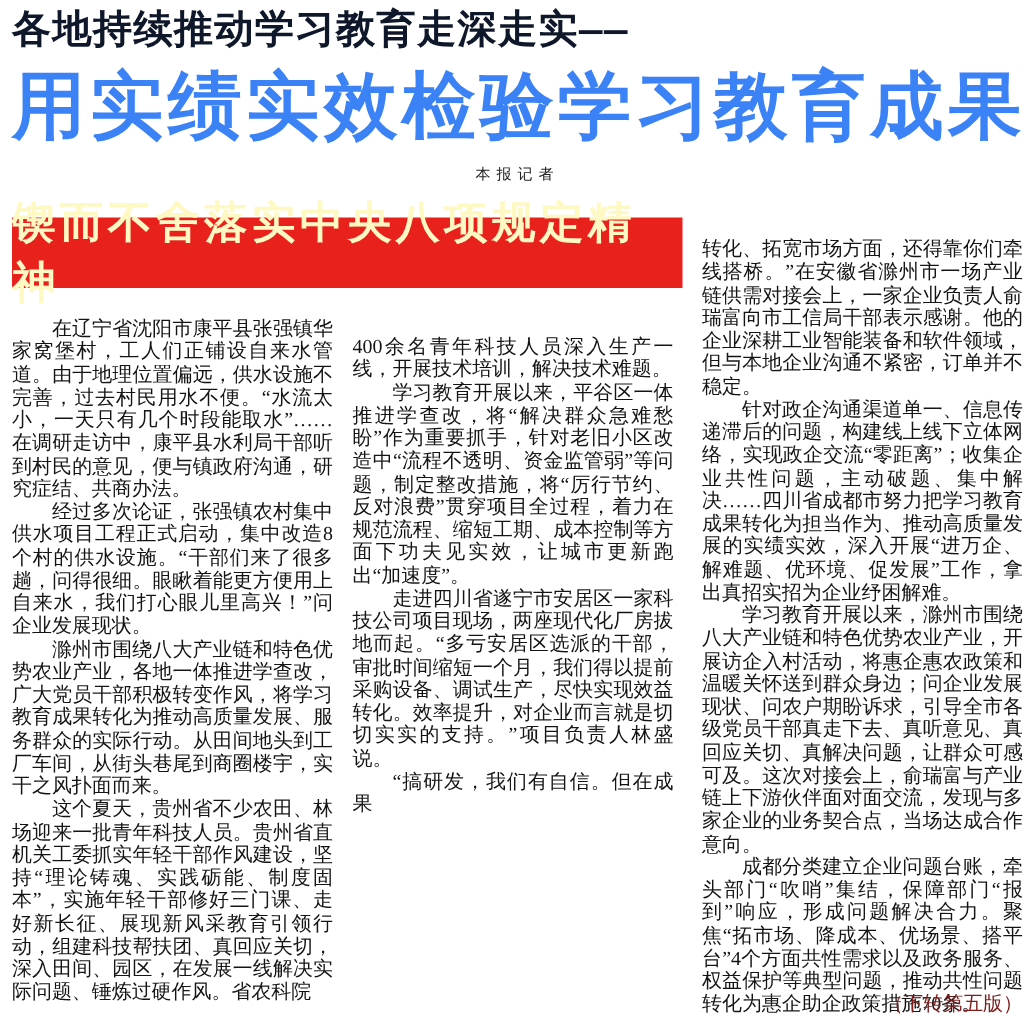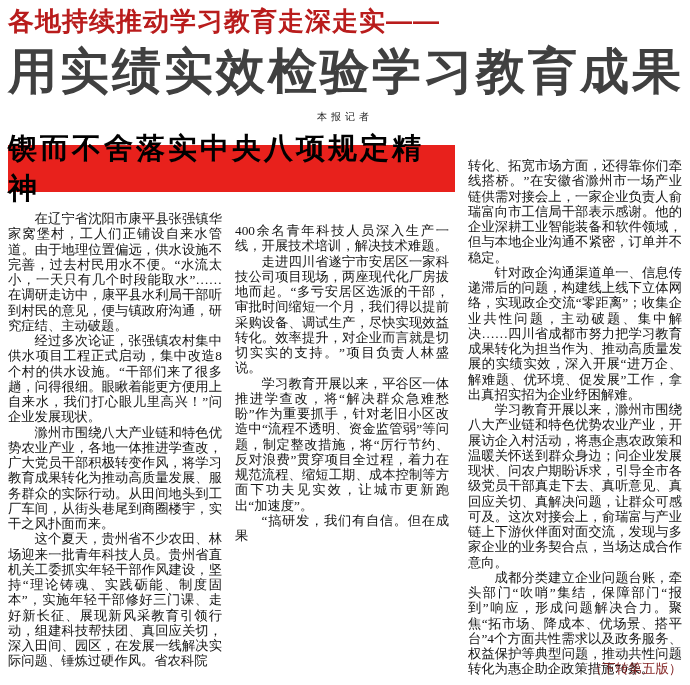--- a/index.html
+++ b/index.html
@@ -2,40 +2,40 @@
 <html><head>
 <meta charset="utf-8">
 <style>
   html,body{margin:0;padding:0;background:#ffffff;}
   .page{
     width:690px;height:685px;box-sizing:border-box;
     background:#ffffff;padding:4px 8px;overflow:hidden;
     font-family:"Liberation Serif", serif;color:#111;
   }
   .kicker{
-    font-family:Liberation Sans, sans-serif;
+    font-family:Liberation Mono, monospace;
     font-weight:bold;font-size:26px;line-height:34px;
-    letter-spacing:1px;color:#b91c1c;
+    letter-spacing:1px;color:#0f172a;
   }
   .headline{
     margin:4px 0 0 0;
     font-family:"Liberation Sans", sans-serif;
     font-weight:900;font-size:49px;line-height:58px;
-    color:#404040;white-space:nowrap;
+    color:#3b82f6;white-space:nowrap;
     text-align:justify;text-align-last:justify;
     letter-spacing:1px;
   }
   .byline{
     text-align:center;font-size:10px;line-height:16px;
     margin:9px 0 0 0;color:#222;letter-spacing:4px;
   }
   .content{display:flex;gap:13px;margin-top:20px;}
   .left-zone{width:447px;flex:0 0 447px;}
   .banner{
-    height:47px;background:#e8211c;color:#000000;
+    height:47px;background:#e8211c;color:#fef9c3;
     display:flex;align-items:center;justify-content:center;
     font-family:"Liberation Sans", sans-serif;
     font-weight:bold;font-size:29px;letter-spacing:3px;
   }
   .two-cols{display:flex;gap:13px;margin-top:19px;}
   .col{
     width:214px;flex:0 0 214px;
     font-size:13.3px;line-height:15.25px;
     text-align:justify;color:#141414;
   }
@@ -58,30 +58,30 @@
     <div class="byline">本报记者</div>
   </header>
 
   <div class="content">
 
     <div class="left-zone">
       <div class="banner">锲而不舍落实中央八项规定精神</div>
       <div class="two-cols">
 
         <div class="col">
-          <p class="para">在辽宁省沈阳市康平县张强镇华家窝堡村，工人们正铺设自来水管道。由于地理位置偏远，供水设施不完善，过去村民用水不便。“水流太小，一天只有几个时段能取水”……在调研走访中，康平县水利局干部听到村民的意见，便与镇政府沟通，研究症结、主动破题。</p>
+          <p class="para">在辽宁省沈阳市康平县张强镇华家窝堡村，工人们正铺设自来水管道。由于地理位置偏远，供水设施不完善，过去村民用水不便。“水流太小，一天只有几个时段能取水”……在调研走访中，康平县水利局干部听到村民的意见，便与镇政府沟通，研究症结、共商办法。</p>
           <p class="para">经过多次论证，张强镇农村集中供水项目工程正式启动，集中改造8个村的供水设施。“干部们来了很多趟，问得很细。眼瞅着能更方便用上自来水，我们打心眼儿里高兴！”问企业发展现状。</p>
           <p class="para">滁州市围绕八大产业链和特色优势农业产业，各地一体推进学查改，广大党员干部积极转变作风，将学习教育成果转化为推动高质量发展、服务群众的实际行动。从田间地头到工厂车间，从街头巷尾到商圈楼宇，实干之风扑面而来。</p>
           <p class="para">这个夏天，贵州省不少农田、林场迎来一批青年科技人员。贵州省直机关工委抓实年轻干部作风建设，坚持“理论铸魂、实践砺能、制度固本”，实施年轻干部修好三门课、走好新长征、展现新风采教育引领行动，组建科技帮扶团、真回应关切，深入田间、园区，在发展一线解决实际问题、锤炼过硬作风。省农科院</p>
         </div>
 
         <div class="col">
           <p class="para no-indent">400余名青年科技人员深入生产一线，开展技术培训，解决技术难题。</p>
+          <p class="para">学习教育开展以来，平谷区一体推进学查改，将“解决群众急难愁盼”作为重要抓手，针对老旧小区改造中“流程不透明、资金监管弱”等问题，制定整改措施，将“厉行节约、反对浪费”贯穿项目全过程，着力在规范流程、缩短工期、成本控制等方面下功夫见实效，让城市更新跑出“加速度”。</p>
           <p class="para">走进四川省遂宁市安居区一家科技公司项目现场，两座现代化厂房拔地而起。“多亏安居区选派的干部，审批时间缩短一个月，我们得以提前采购设备、调试生产，尽快实现效益转化。效率提升，对企业而言就是切切实实的支持。”项目负责人林盛说。</p>
-          <p class="para">学习教育开展以来，平谷区一体推进学查改，将“解决群众急难愁盼”作为重要抓手，针对老旧小区改造中“流程不透明、资金监管弱”等问题，制定整改措施，将“厉行节约、反对浪费”贯穿项目全过程，着力在规范流程、缩短工期、成本控制等方面下功夫见实效，让城市更新跑出“加速度”。</p>
           <p class="para">“搞研发，我们有自信。但在成果</p>
         </div>
 
       </div>
     </div>
 
     <div class="col col3">
       <p class="para no-indent">转化、拓宽市场方面，还得靠你们牵线搭桥。”在安徽省滁州市一场产业链供需对接会上，一家企业负责人俞瑞富向市工信局干部表示感谢。他的企业深耕工业智能装备和软件领域，但与本地企业沟通不紧密，订单并不稳定。</p>
       <p class="para">针对政企沟通渠道单一、信息传递滞后的问题，构建线上线下立体网络，实现政企交流“零距离”；收集企业共性问题，主动破题、集中解决……四川省成都市努力把学习教育成果转化为担当作为、推动高质量发展的实绩实效，深入开展“进万企、解难题、优环境、促发展”工作，拿出真招实招为企业纾困解难。</p>
       <p class="para">学习教育开展以来，滁州市围绕八大产业链和特色优势农业产业，开展访企入村活动，将惠企惠农政策和温暖关怀送到群众身边；问企业发展现状、问农户期盼诉求，引导全市各级党员干部真走下去、真听意见、真回应关切、真解决问题，让群众可感可及。这次对接会上，俞瑞富与产业链上下游伙伴面对面交流，发现与多家企业的业务契合点，当场达成合作意向。</p>

